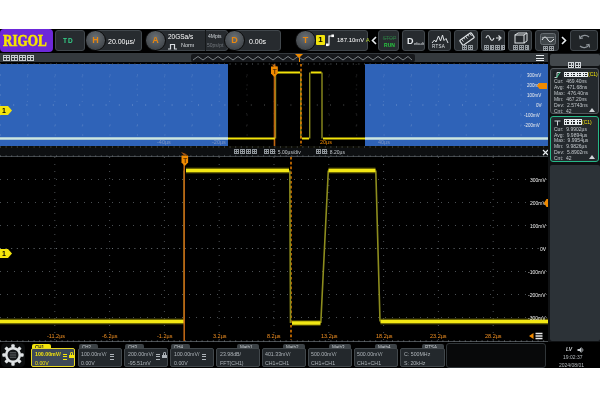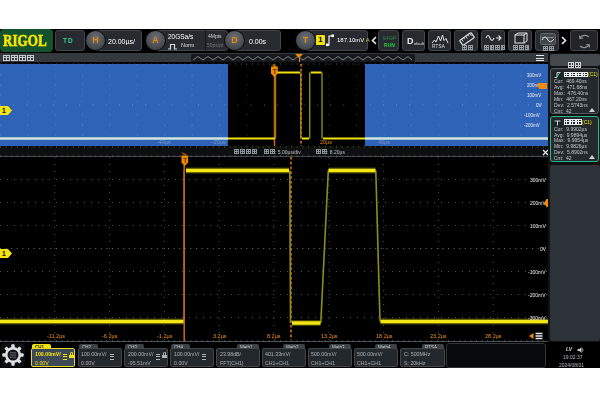--- a/index.html
+++ b/index.html
@@ -14,21 +14,21 @@
 .btn{position:absolute;top:1px;height:21px;background:#272b2f;border:1px solid #41474c;border-radius:3px;box-sizing:border-box;color:#cfd4d8}
 .circ{position:absolute;width:19px;height:19px;border-radius:50%;z-index:3;
  background:radial-gradient(circle at 50% 35%,#6a7075,#43484d 70%,#33383c);
  border:1px solid #0a0a0a;color:#e8870f;font-weight:bold;font-size:9px;text-align:center;line-height:19px}
 </style></head>
 <body>
 <div id="page">
 <div id="scope">
 
 <div class="ab" id="topbar" style="left:0;top:0;width:600px;height:23px;background:#000">
-  <div class="ab" style="left:0;top:0;width:53px;height:23px;background:#14532d;border-radius:4px;overflow:hidden">
+  <div class="ab" style="left:0;top:0;width:53px;height:23px;background:#6d28d9;border-radius:4px;overflow:hidden">
     <span class="ab" style="left:3px;top:2.5px;font-family:'Liberation Serif',serif;font-weight:bold;font-size:16px;color:#f7e600;transform:scaleX(0.82);transform-origin:0 0;-webkit-text-stroke:0.6px #f7e600">RIGOL</span>
   </div>
   <div class="btn" style="left:55px;width:30px;text-align:center">
     <div class="tx" style="left:7px;top:6px;font-size:13px;font-weight:bold;color:#35d189;letter-spacing:2px">TD</div>
   </div>
   <div class="circ" style="left:85px;top:1px">H</div>
   <div class="btn" style="left:95px;width:47px"></div>
   <div class="tx" style="left:108px;top:7.5px;font-size:14px;color:#fff;z-index:4">20.00µs/</div>
   <div class="circ" style="left:145px;top:1px">A</div>
   <div class="btn" style="left:155px;width:73px"></div>

